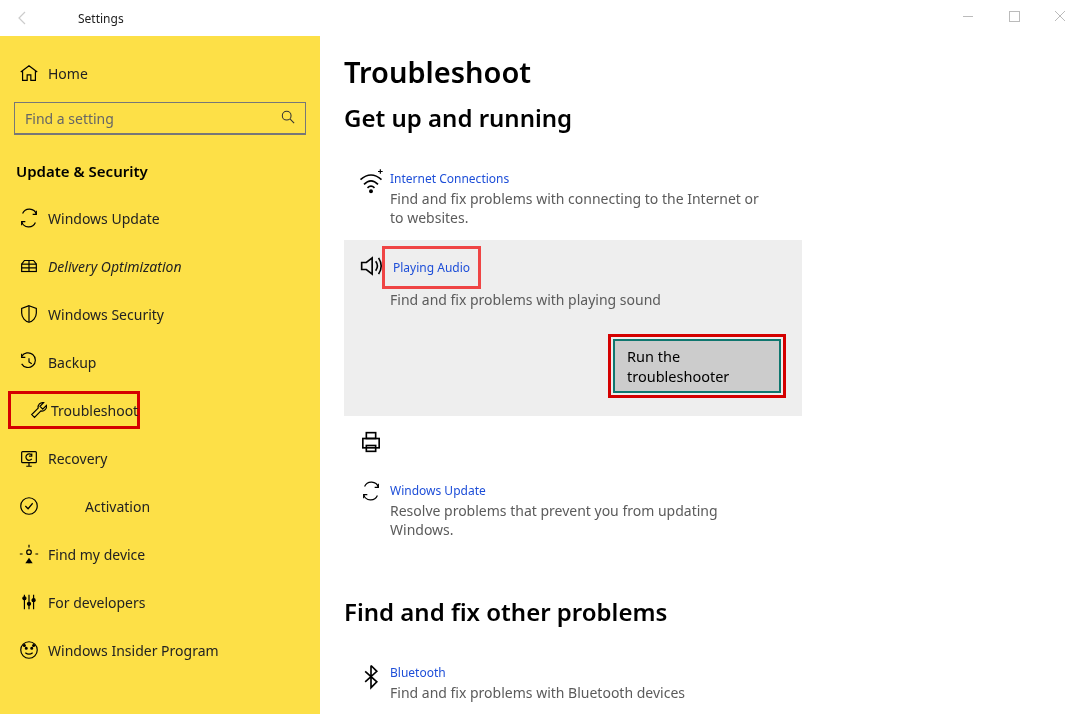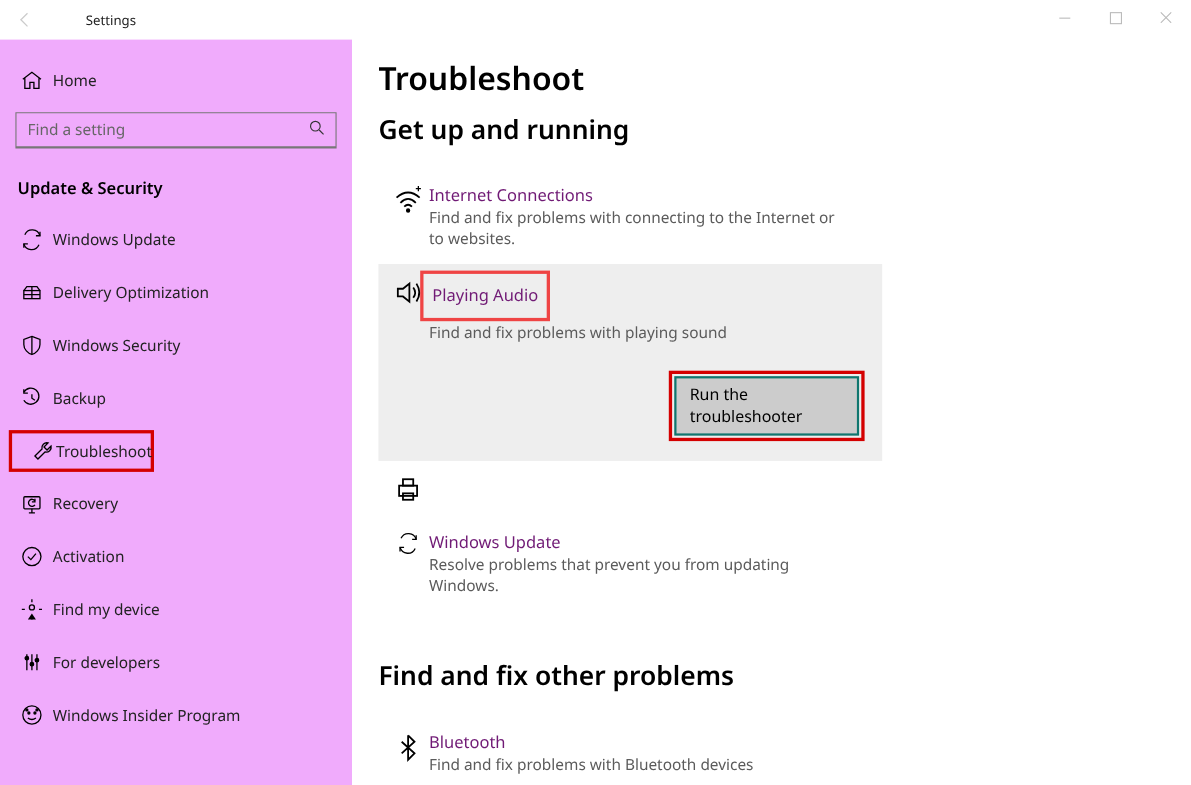--- a/index.html
+++ b/index.html
@@ -45,21 +45,21 @@
   }
   .win-controls .min::after { content: ""; width: 10px; height: 1px; background: #bbb; display: block; }
   .win-controls .max::after { content: ""; width: 9px; height: 9px; border: 1px solid #bbb; display: block; }
   .win-controls .close svg { stroke: #bbb; }
 
   
   .layout { display: flex; height: calc(100% - 36px); }
   .sidebar {
     width: 320px;
     padding: 18px 0 0 0;
-    background: #f0abfc;
+    background: #fde047;
   }
   .content {
     flex: 1;
     padding: 16px 0 0 24px;
     overflow: hidden;
   }
 
   
   .nav-line {
     display: flex; align-items: center;
@@ -120,22 +120,22 @@
     background: #eeeeee;
     padding-bottom: 18px;
   }
   .ts-icon {
     width: 38px;
     padding-top: 2px;
     display: flex; justify-content: center; align-items: flex-start;
   }
   .ts-body { flex: 1; }
   .ts-title {
-    font-size: 15px;
-    color: #701a75;
+    font-size: 12px;
+    color: #1d4ed8;
     display: inline-block;
   }
   .ts-title.boxed {
     border: 3px solid #ef4444;
     padding: 10px 8px;
     margin-left: -8px;
     margin-top: -4px;
   }
   .ts-desc {
     font-size: 14px;
@@ -208,21 +208,21 @@
     <div id="sidebar-items">
         <div class="nav-line" style="margin-bottom: 10px;">
           <span class="icon">
             <svg class="icon-svg" viewBox="0 0 24 24">
               <path d="M20 8 A8 8 0 0 0 5 7 M4 16 A8 8 0 0 0 19 17"></path>
               <path d="M20 4 V8 H16 M4 20 V16 H8"></path>
             </svg>
           </span>
           <span>Windows Update</span>
         </div>
-        <div class="nav-line" style="margin-bottom: 10px;">
+        <div class="nav-line" style="margin-bottom: 10px; font-style: italic;">
           <span class="icon">
             <svg class="icon-svg" viewBox="0 0 24 24">
               <rect x="4" y="10" width="16" height="8"></rect>
               <path d="M4 10 L7 6 H17 L20 10"></path>
               <path d="M12 6 V18 M4 14 H20"></path>
             </svg>
           </span>
           <span>Delivery Optimization</span>
         </div>
         <div class="nav-line" style="margin-bottom: 10px;">
@@ -256,21 +256,21 @@
           <span class="icon">
             <svg class="icon-svg" viewBox="0 0 24 24">
               <rect x="4" y="5" width="16" height="12" rx="1"></rect>
               <path d="M9 21 H15 M12 17 V21"></path>
               <path d="M15 9 A3.5 3.5 0 1 0 15 13"></path>
               <path d="M15 7 V10 H12"></path>
             </svg>
           </span>
           <span>Recovery</span>
         </div>
-        <div class="nav-line" style="margin-bottom: 10px;">
+        <div class="nav-line" style="margin-bottom: 10px; gap: 37px;">
           <span class="icon">
             <svg class="icon-svg" viewBox="0 0 24 24">
               <circle cx="12" cy="12" r="9"></circle>
               <path d="M8 12 L11 15 L16 9"></path>
             </svg>
           </span>
           <span>Activation</span>
         </div>
         <div class="nav-line" style="margin-bottom: 10px;">
           <span class="icon">

